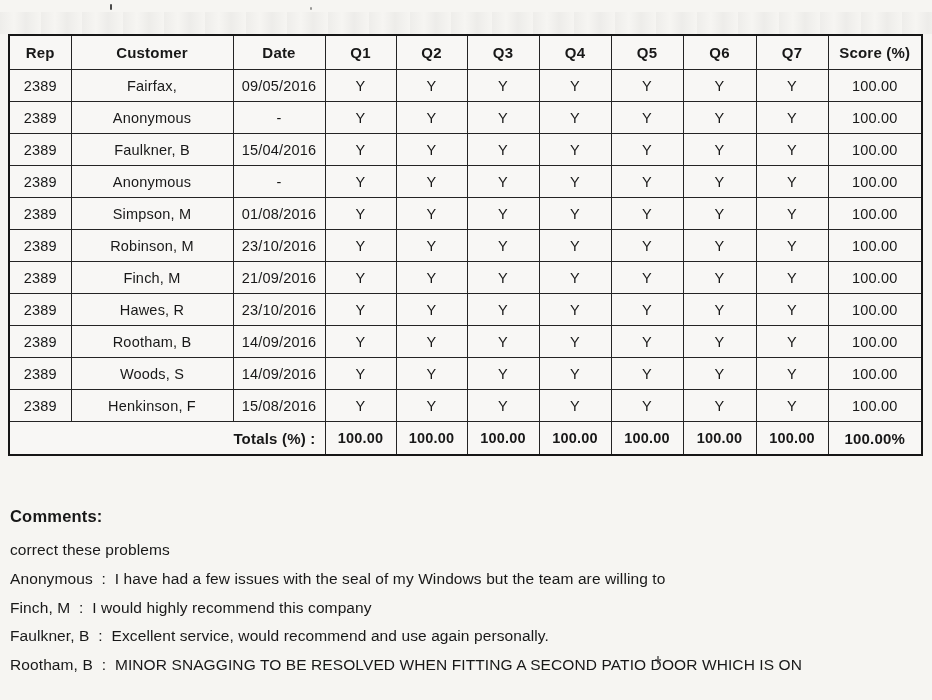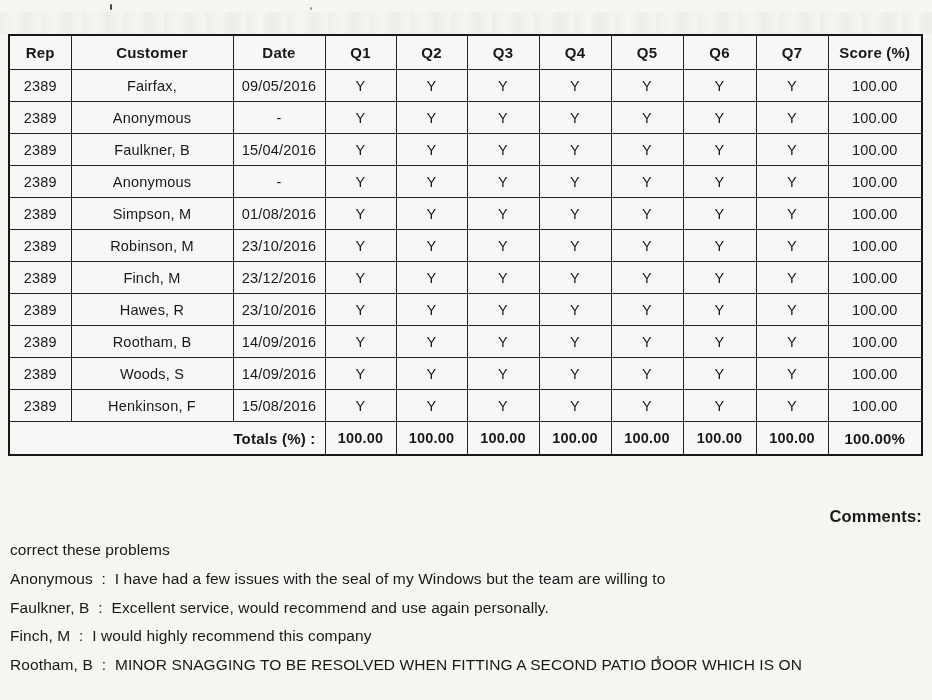--- a/index.html
+++ b/index.html
@@ -80,21 +80,20 @@
     left: 10px;
     top: 506px;
     width: 912px;
   }
   .comments-title {
     font-weight: bold;
     font-size: 16.5px;
     line-height: 20px;
     margin-bottom: 10px;
     letter-spacing: 0.2px;
-    text-align: right;
   }
   .comment-line {
     font-size: 15.5px;
     line-height: 28.8px;
     white-space: pre-wrap;
     letter-spacing: 0.1px;
   }
 </style>
 </head>
 <body>
@@ -208,21 +207,21 @@
         <td>Y</td>
         <td>Y</td>
         <td>Y</td>
         <td>Y</td>
         <td>Y</td>
         <td>100.00</td>
       </tr>
       <tr>
         <td>2389</td>
         <td>Finch, M</td>
-        <td>23/12/2016</td>
+        <td>21/09/2016</td>
         <td>Y</td>
         <td>Y</td>
         <td>Y</td>
         <td>Y</td>
         <td>Y</td>
         <td>Y</td>
         <td>Y</td>
         <td>100.00</td>
       </tr>
       <tr>
@@ -291,17 +290,17 @@
         <td class="totals-score">100.00%</td>
       </tr>
   </tfoot>
 </table>
 
 <div class="comments">
   <div class="comments-title">Comments:</div>
   <div id="comment-lines">
       <div class="comment-line">correct these problems</div>
       <div class="comment-line">Anonymous  :  I have had a few issues with the seal of my Windows but the team are willing to</div>
+      <div class="comment-line">Finch, M  :  I would highly recommend this company</div>
       <div class="comment-line">Faulkner, B  :  Excellent service, would recommend and use again personally.</div>
-      <div class="comment-line">Finch, M  :  I would highly recommend this company</div>
       <div class="comment-line">Rootham, B  :  MINOR SNAGGING TO BE RESOLVED WHEN FITTING A SECOND PATIO DOOR WHICH IS ON</div>
     </div>
 </div>
 
 </body></html>

